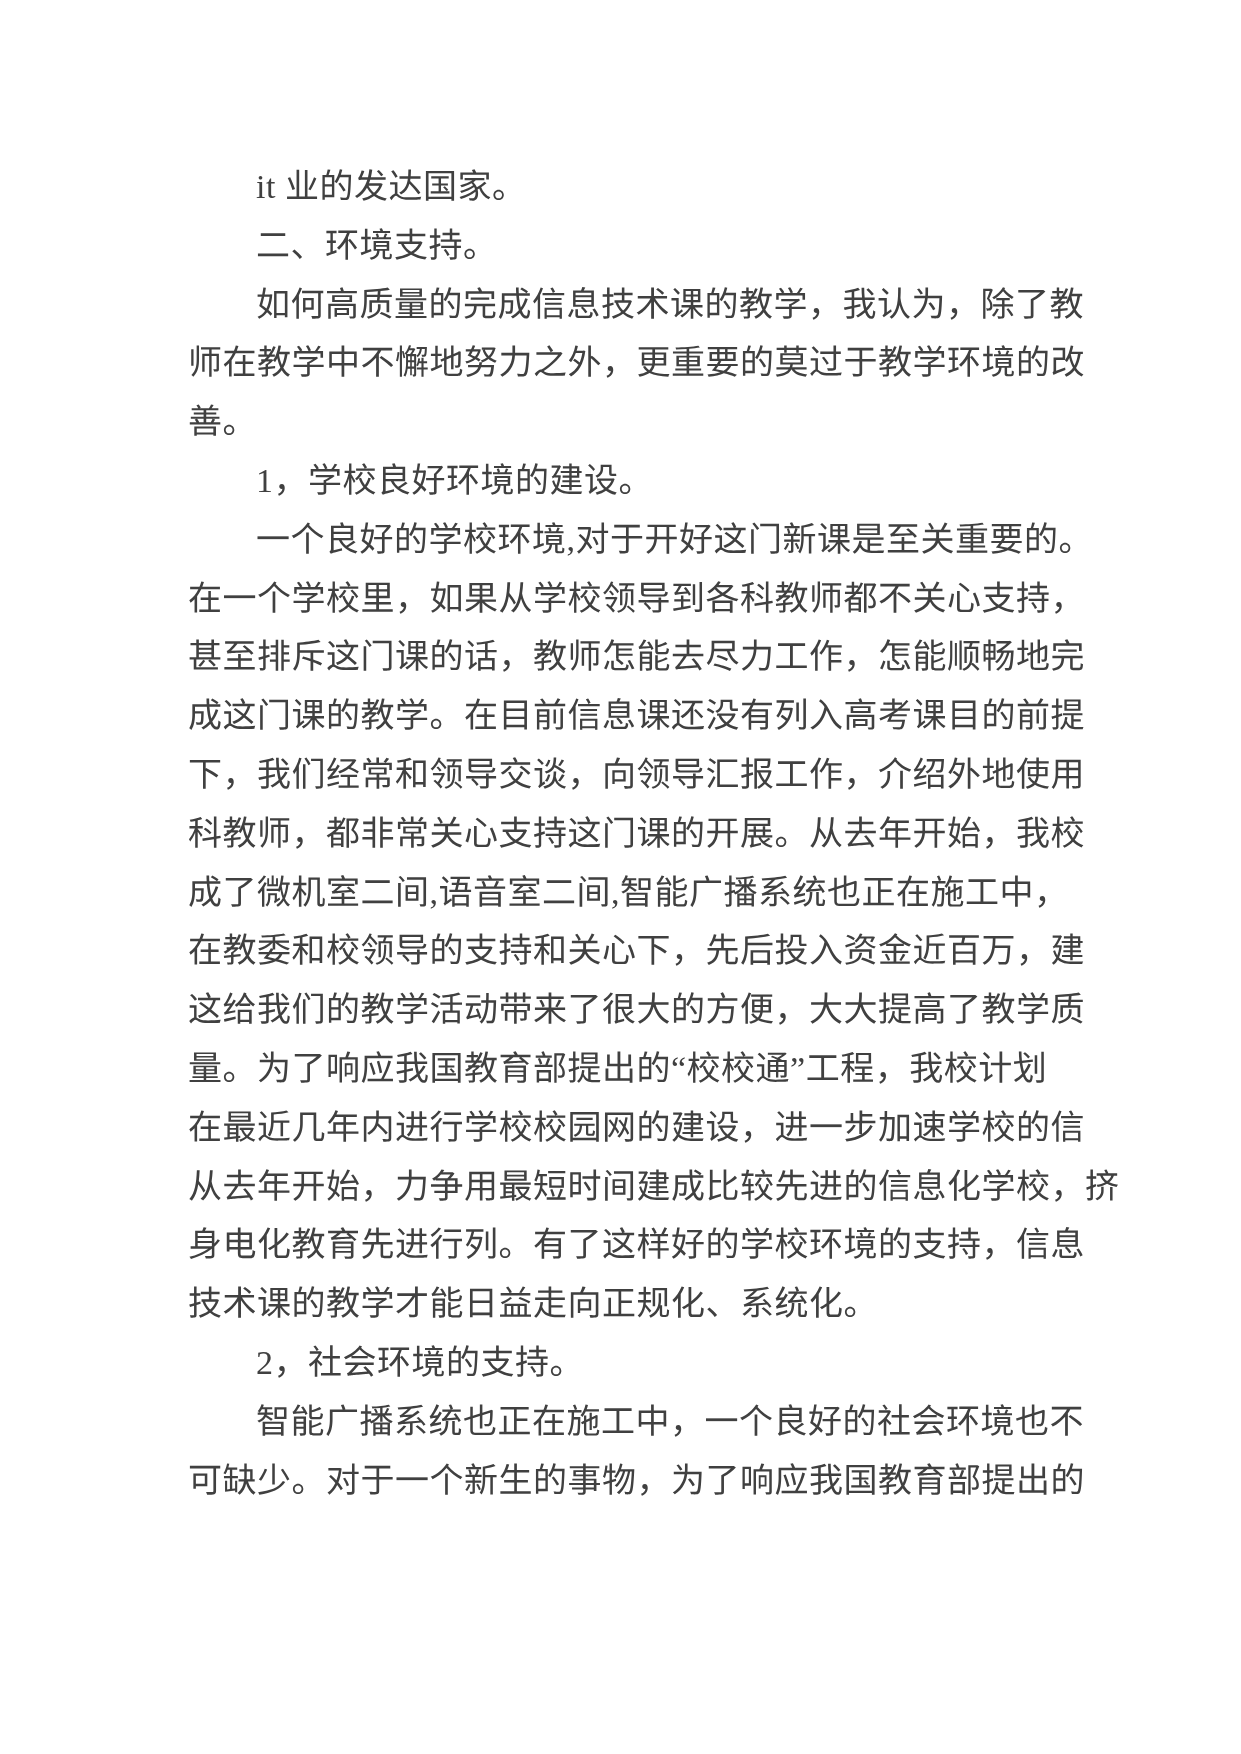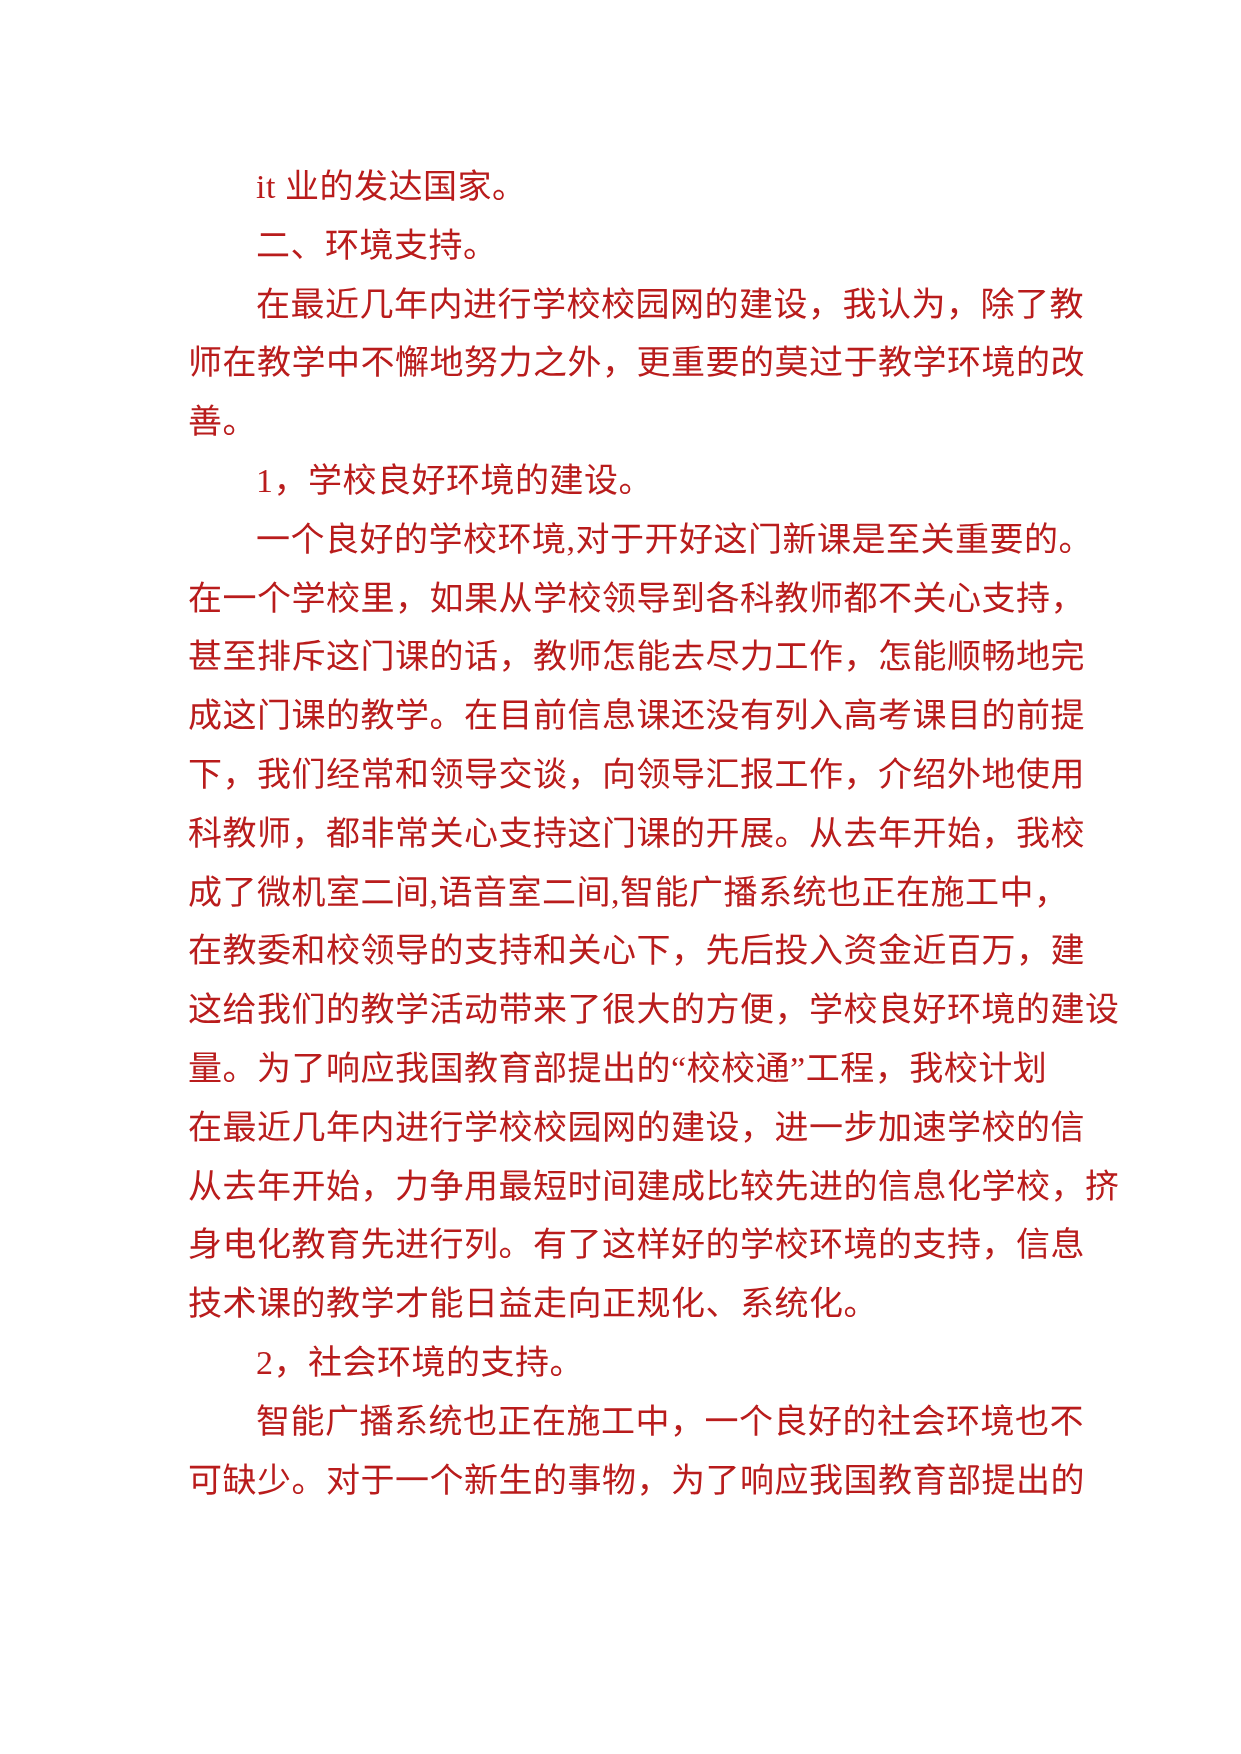--- a/index.html
+++ b/index.html
@@ -34,45 +34,45 @@
     letter-spacing: 0.5px;
   }
   .line.first {
     text-indent: 68px;
   }
 </style>
 </head>
 <body>
 
 <div class="page" style="background: rgb(255, 255, 255);">
-  <div class="text-block" style="color: #b91c1c;">
+  <div class="text-block" style="color: #404040;">
       <div class="paragraph">
         <div class="line first">it 业的发达国家。</div>
       </div>
       <div class="paragraph">
         <div class="line first">二、环境支持。</div>
       </div>
       <div class="paragraph">
-        <div class="line first">在最近几年内进行学校校园网的建设，我认为，除了教</div>
+        <div class="line first">如何高质量的完成信息技术课的教学，我认为，除了教</div>
         <div class="line">师在教学中不懈地努力之外，更重要的莫过于教学环境的改</div>
         <div class="line">善。</div>
       </div>
       <div class="paragraph">
         <div class="line first">1，学校良好环境的建设。</div>
       </div>
       <div class="paragraph">
         <div class="line first">一个良好的学校环境,对于开好这门新课是至关重要的。</div>
         <div class="line">在一个学校里，如果从学校领导到各科教师都不关心支持，</div>
         <div class="line">甚至排斥这门课的话，教师怎能去尽力工作，怎能顺畅地完</div>
         <div class="line">成这门课的教学。在目前信息课还没有列入高考课目的前提</div>
         <div class="line">下，我们经常和领导交谈，向领导汇报工作，介绍外地使用</div>
         <div class="line">科教师，都非常关心支持这门课的开展。从去年开始，我校</div>
         <div class="line">成了微机室二间,语音室二间,智能广播系统也正在施工中，</div>
         <div class="line">在教委和校领导的支持和关心下，先后投入资金近百万，建</div>
-        <div class="line">这给我们的教学活动带来了很大的方便，学校良好环境的建设</div>
+        <div class="line">这给我们的教学活动带来了很大的方便，大大提高了教学质</div>
         <div class="line">量。为了响应我国教育部提出的“校校通”工程，我校计划</div>
         <div class="line">在最近几年内进行学校校园网的建设，进一步加速学校的信</div>
         <div class="line">从去年开始，力争用最短时间建成比较先进的信息化学校，挤</div>
         <div class="line">身电化教育先进行列。有了这样好的学校环境的支持，信息</div>
         <div class="line">技术课的教学才能日益走向正规化、系统化。</div>
       </div>
       <div class="paragraph">
         <div class="line first">2，社会环境的支持。</div>
       </div>
       <div class="paragraph">

